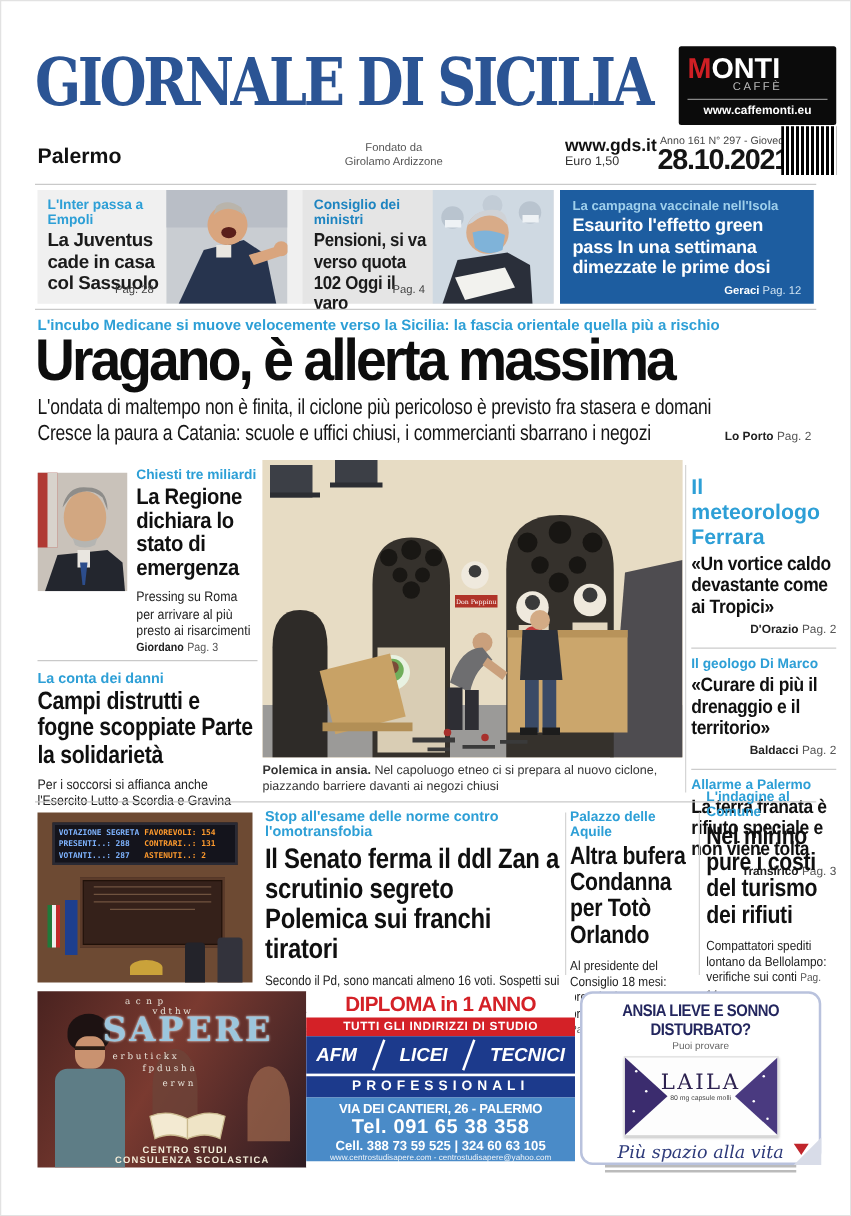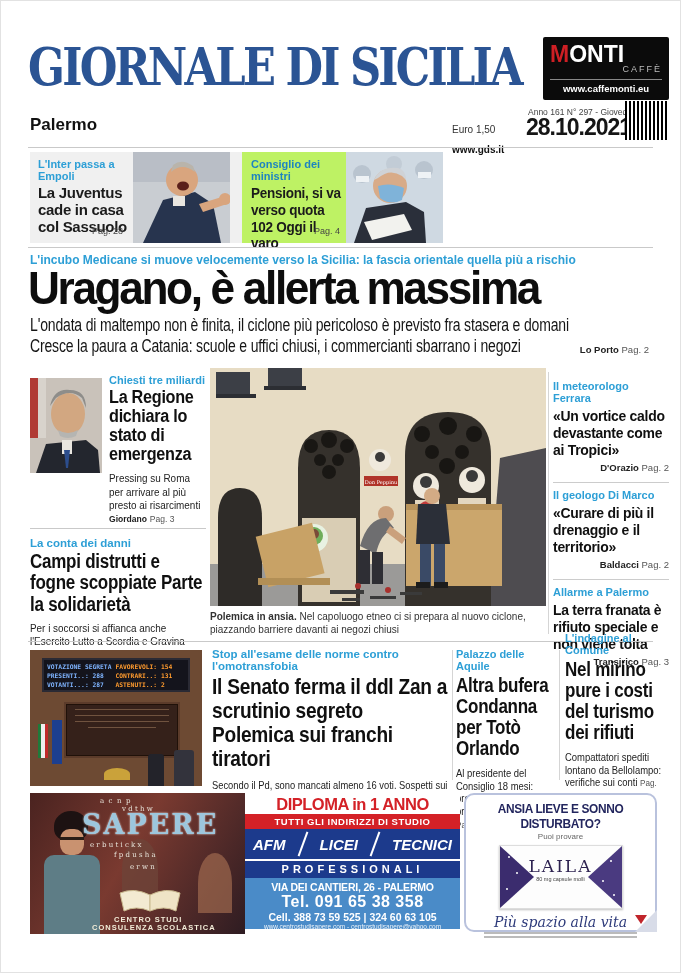--- a/index.html
+++ b/index.html
@@ -18,40 +18,40 @@
   .divider-v{position:absolute;width:1px;background:#d5d5d5;}
 
   
   #masthead-title{left:28px;top:36px;font-family:"DejaVu Serif","Liberation Serif",serif;
     font-weight:bold;font-size:47px;color:#2b5494;letter-spacing:-3px;
     transform:scaleX(.92) scaleY(1.12);transform-origin:left top;white-space:nowrap;}
   #sponsor-box{left:543px;top:37px;width:126px;height:63px;background:#0b0b0b;color:#fff;
     border-radius:2px;padding:6px 7px 4px 7px;box-sizing:border-box;}
   #sponsor-brand{font-size:23px;font-weight:bold;letter-spacing:0;line-height:1;}
   #sponsor-brand .m{color:#cf1f24;}
-  #sponsor-sub{font-size:9px;color:#bdbdbd;text-align:right;letter-spacing:2px;margin-top:-2px;}
+  #sponsor-sub{font-size:9px;color:#bdbdbd;text-align:center;letter-spacing:2px;margin-top:-2px;}
   #sponsor-url{border-top:1px solid #888;margin-top:5px;padding-top:3px;font-size:9.5px;
     font-weight:bold;text-align:center;}
   #city{left:30px;top:115px;font-size:17px;font-weight:bold;color:#111;}
   #founder{left:255px;top:113px;text-align:center;color:#555;font-size:9px;line-height:1.25;width:120px;}
-  #gds{left:452px;top:108px;font-size:10px;font-weight:bold;margin-top:36px;}
+  #gds{left:452px;top:108px;font-size:14px;font-weight:bold;}
   #price{left:452px;top:124px;font-size:10px;color:#333;}
   #edition{left:528px;top:107px;font-size:8.5px;color:#444;white-space:nowrap;}
   #edate{left:526px;top:114px;font-size:23px;font-weight:bold;letter-spacing:-1px;color:#151515;}
   #barcode{left:625px;top:101px;width:44px;height:39px;
     background:repeating-linear-gradient(90deg,#000 0 2px,#fff 2px 4px);}
 
   
   .teaser-kicker{font-size:11px;}
   .teaser-hl{font-size:15px;font-weight:bold;letter-spacing:-.3px;line-height:1.12;color:#1b1b1b;}
   .teaser-page{font-size:9px;color:#444;position:absolute;}
   #teaser1{left:30px;top:152px;width:215px;height:91px;background:#f0f0f0;}
   #teaser1-txt{left:8px;top:6px;width:96px;position:absolute;}
   #teaser1-photo{left:103px;top:0;width:97px;height:91px;position:absolute;}
-  #teaser2{left:242px;top:152px;width:201px;height:91px;background:#bef264;}
+  #teaser2{left:242px;top:152px;width:201px;height:91px;background:#e5e5e5;}
   #teaser2-txt{left:9px;top:6px;width:95px;position:absolute;}
   #teaser2-photo{left:104px;top:0;width:97px;height:91px;position:absolute;}
   #teaser3{left:448px;top:152px;width:203px;height:91px;background:#1d5da0;color:#fff;
     padding:7px 10px;box-sizing:border-box;}
   #teaser3 .kicker{color:#9fd0ec;font-size:10.5px;}
   #teaser3-hl{font-size:14.5px;font-weight:bold;line-height:1.15;margin-top:2px;letter-spacing:-.2px;}
   #teaser3-by{position:absolute;right:10px;bottom:6px;font-size:9px;color:#cfe3f2;}
   #teaser3-by b{color:#fff;}
 
   
@@ -160,20 +160,24 @@
 
   <div class="abs" id="masthead-title">GIORNALE DI SICILIA</div>
 
   <div class="abs" id="sponsor-box">
     <div id="sponsor-brand"><span class="m">M</span><span>ONTI</span></div>
     <div id="sponsor-sub">CAFFÈ</div>
     <div id="sponsor-url">www.caffemonti.eu</div>
   </div>
 
   <div class="abs" id="city">Palermo</div>
+  <div class="abs" id="founder">
+    <div>Fondato da</div>
+    <div>Girolamo Ardizzone</div>
+  </div>
   <div class="abs" id="gds">www.gds.it</div>
   <div class="abs" id="price">Euro 1,50</div>
   <div class="abs" id="edition">Anno 161 N° 297 - Giovedì</div>
   <div class="abs" id="edate">28.10.2021</div>
   <div class="abs" id="barcode"></div>
 
   <div class="divider-h" style="left:28px;top:147px;width:625px;"></div>
 
   <div class="abs" id="teaser1">
     <div id="teaser1-txt">
@@ -208,20 +212,25 @@
         <rect x="72" y="20" width="13" height="6" fill="#eef2f5"></rect>
       <circle cx="48" cy="12" r="8" fill="#c2ccd6"></circle>
       <path d="M8 91 L20 56 L60 50 L78 60 L80 91 Z" fill="#2a2f3a"></path>
       <circle cx="44" cy="34" r="17" fill="#d8ab88"></circle>
       <path d="M28 28 Q34 14 52 16 Q60 18 60 28 L56 24 Q44 16 32 26 Z" fill="#cfd2d6"></path>
       <path d="M32 34 Q44 30 58 36 L56 48 Q44 54 34 46 Z" fill="#7fb3d9"></path>
       <path d="M18 70 L58 62 L66 78 L26 88 Z" fill="#f2f2ee"></path>
     </svg>
   </div>
 
+  <div class="abs" id="teaser3">
+    <div class="kicker">La campagna vaccinale nell'Isola</div>
+    <div id="teaser3-hl">Esaurito l'effetto green pass In una settimana dimezzate le prime dosi</div>
+    <div id="teaser3-by"><b>Geraci</b> <span>Pag. 12</span></div>
+  </div>
 
   <div class="divider-h" style="left:28px;top:247px;width:625px;"></div>
 
   <div class="abs kicker" id="lead-kicker">L'incubo Medicane si muove velocemente verso la Sicilia: la fascia orientale quella più a rischio</div>
   <div class="abs" id="lead-hl">Uragano, è allerta massima</div>
   <div class="abs cx80" id="lead-dek">
     <div>L'ondata di maltempo non è finita, il ciclone più pericoloso è previsto fra stasera e domani</div>
     <div>Cresce la paura a Catania: scuole e uffici chiusi, i commercianti sbarrano i negozi</div>
   </div>
   <div class="abs" id="lead-by"><span class="byline-name">Lo Porto</span> <span class="byline-page">Pag. 2</span></div>
@@ -327,21 +336,21 @@
           <rect x="190" y="224" width="22" height="3"></rect>
       </g>
     </svg>
   </div>
   <div class="abs" id="main-caption"><b>Polemica in ansia.</b> <span>Nel capoluogo etneo ci si prepara al nuovo ciclone, piazzando barriere davanti ai negozi chiusi</span></div>
 
   <div class="divider-v" style="left:548px;top:372px;height:262px;"></div>
 
   <div class="abs" id="shorts">
     <div class="short">
-      <div class="kicker" style="font-size:11px;">Il meteorologo Ferrara</div>
+      <div class="kicker" style="font-size:17px;">Il meteorologo Ferrara</div>
       <div class="hl short-hl cx90">«Un vortice caldo devastante come ai Tropici»</div>
       <div class="short-by"><span class="byline-name">D'Orazio</span> <span class="byline-page">Pag. 2</span></div>
     </div>
     <div class="short">
       <div class="kicker" style="font-size:11px;">Il geologo Di Marco</div>
       <div class="hl short-hl cx90">«Curare di più il drenaggio e il territorio»</div>
       <div class="short-by"><span class="byline-name">Baldacci</span> <span class="byline-page">Pag. 2</span></div>
     </div>
     <div class="short">
       <div class="kicker" style="font-size:11px;">Allarme a Palermo</div>

